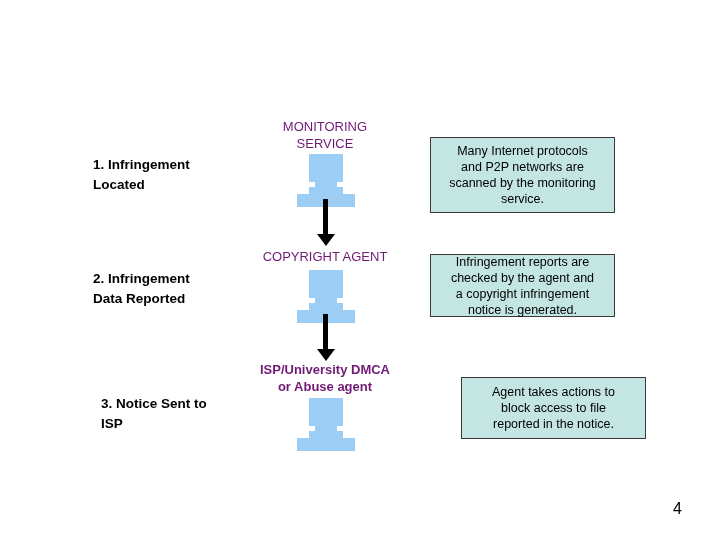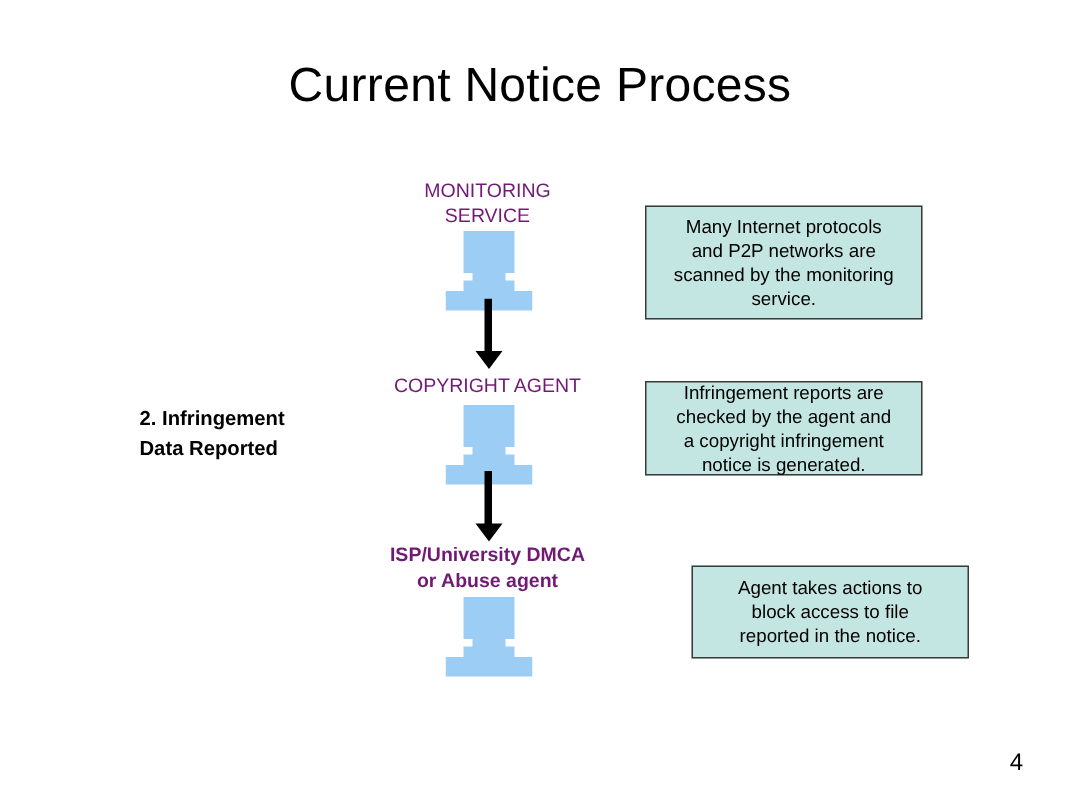--- a/index.html
+++ b/index.html
@@ -112,22 +112,23 @@
     bottom: 22px;
     font-size: 16px;
     color: #000000;
   }
 </style>
 </head>
 <body>
 
 <div class="slide">
 
-  <div class="slide-title">Current Notice Process</div>
 
+  <div class="step-label" id="step-label-1">1. Infringement
+Located</div>
 
   <div class="node-caption" id="node-caption-1">MONITORING
 SERVICE</div>
 
   <div class="monitor-icon" id="monitor-icon-1">
     <svg width="58" height="54" viewBox="0 0 58 54" xmlns="http://www.w3.org/2000/svg">
       <path d="M12,0 H46 V28 H40 V33 H46 V40 H58 V53 H0 V40 H12 V33 H18 V28 H12 Z" fill="#9BCDF5"></path>
     </svg>
   </div>
 
@@ -157,20 +158,22 @@
     <svg width="22" height="48" viewBox="0 0 22 48" xmlns="http://www.w3.org/2000/svg">
       <rect x="8" y="0" width="5" height="36" fill="#000000"></rect>
       <path d="M2,35 L20,35 L11,47 Z" fill="#000000"></path>
     </svg>
   </div>
 
   <div class="desc-box" id="desc-box-2" style="background:#C3E6E2;">
     <span>Infringement reports are checked by the agent and a copyright infringement notice is generated.</span>
   </div>
 
+  <div class="step-label" id="step-label-3">3. Notice Sent to
+ISP</div>
 
   <div class="node-caption" id="node-caption-3">ISP/University DMCA
 or Abuse agent</div>
 
   <div class="monitor-icon" id="monitor-icon-3">
     <svg width="58" height="54" viewBox="0 0 58 54" xmlns="http://www.w3.org/2000/svg">
       <path d="M12,0 H46 V28 H40 V33 H46 V40 H58 V53 H0 V40 H12 V33 H18 V28 H12 Z" fill="#9BCDF5"></path>
     </svg>
   </div>
 

